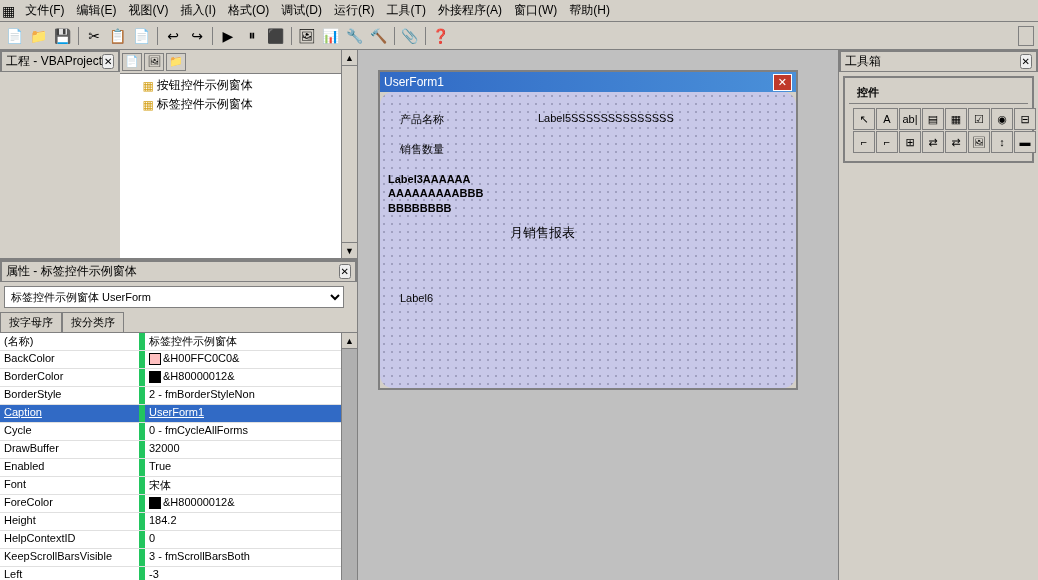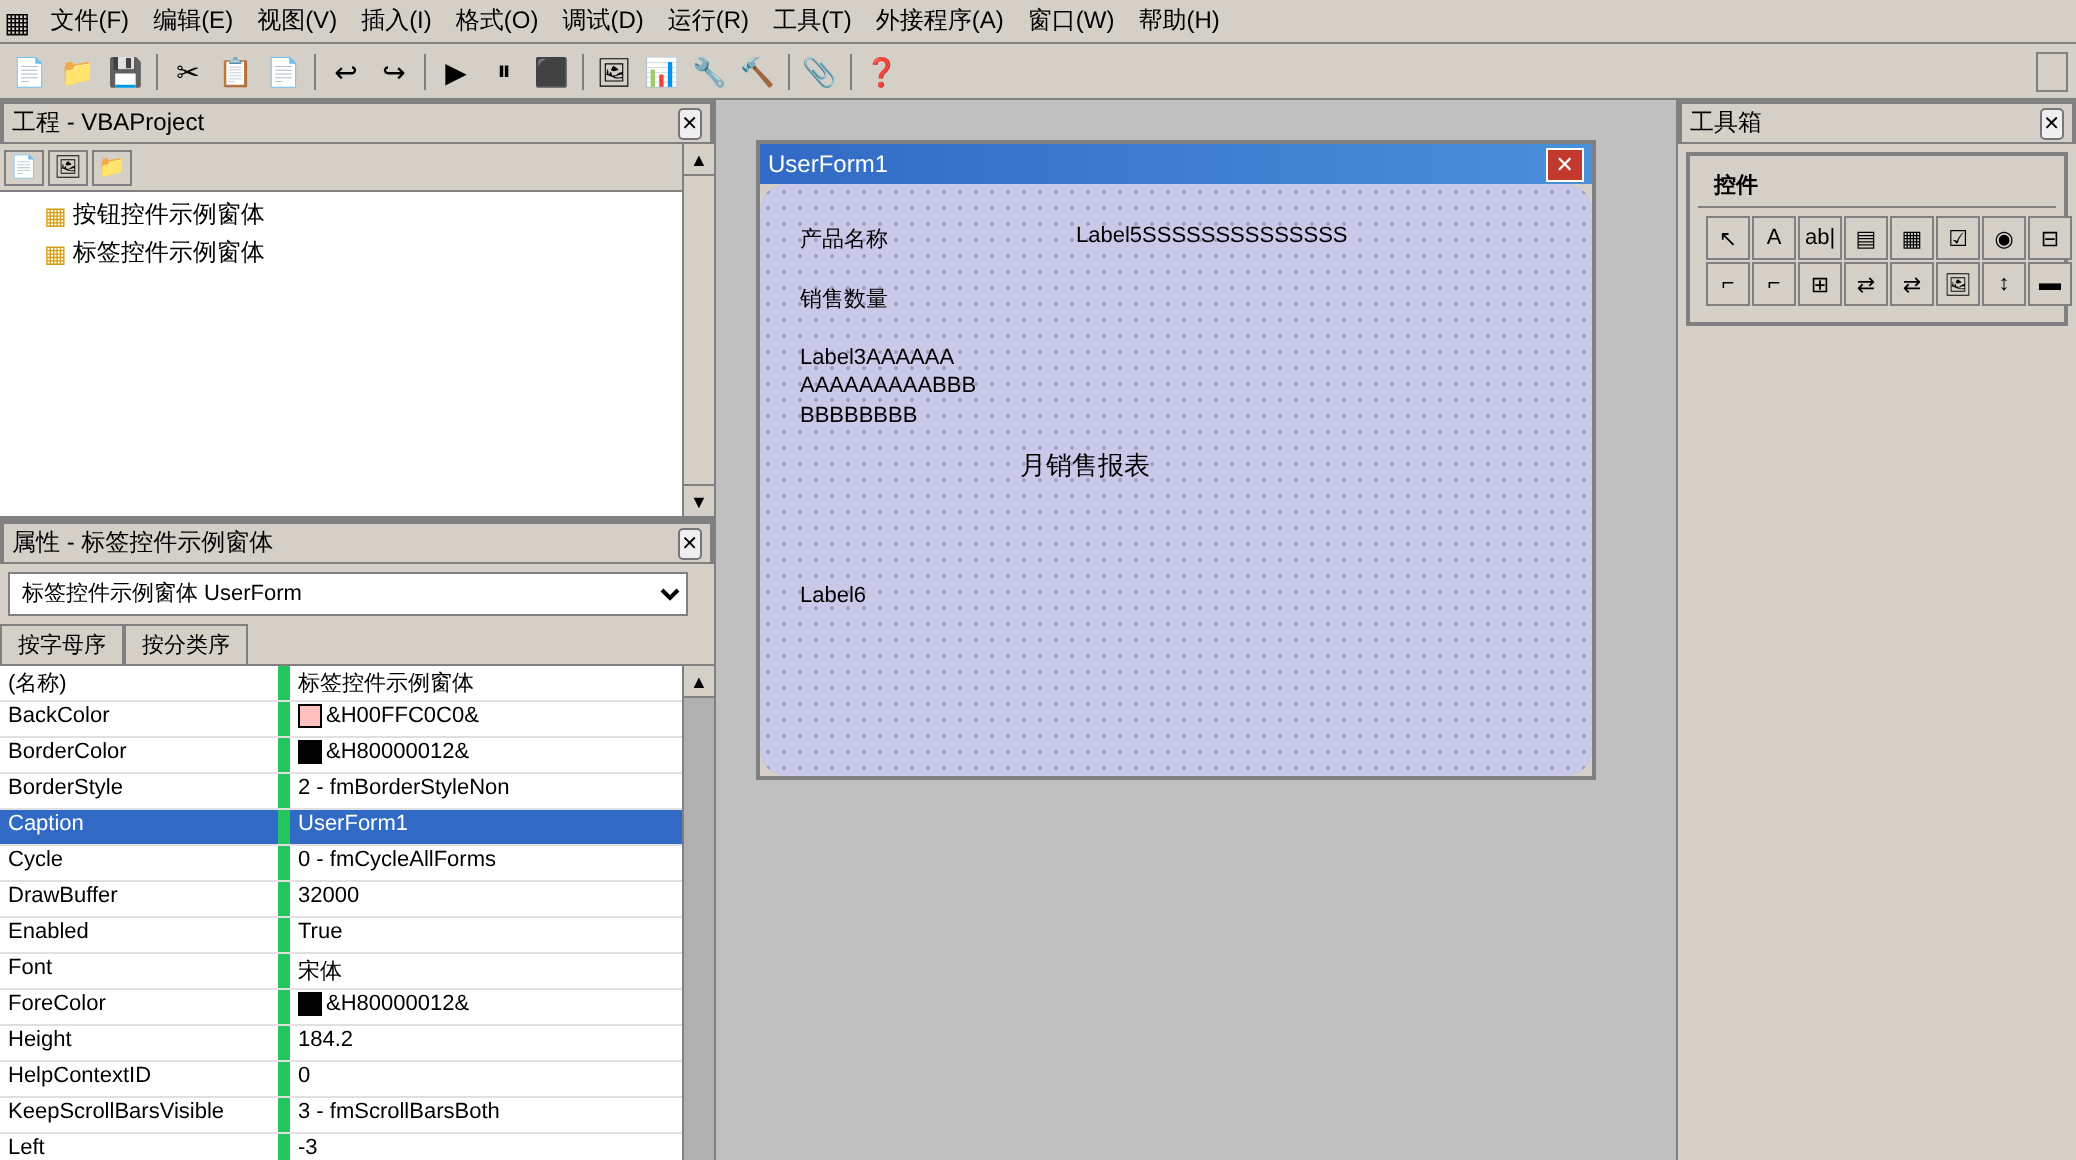--- a/index.html
+++ b/index.html
@@ -50,21 +50,21 @@
       display: flex; align-items: center; justify-content: space-between; padding: 2px 4px; height: 22px;
     }
     .props-dropdown {
       height: 22px; background: #fff; border: 1px solid #808080; width: 340px;
       margin: 2px; font-size: 11px; padding: 0 2px;
     }
     .props-tabs { display: flex; border-bottom: 1px solid #808080; background: #d4d0c8; }
     .props-tab { padding: 2px 8px; cursor: pointer; font-size: 11px; border: 1px solid #808080; border-bottom: none; background: #d4d0c8; }
     .props-table { flex: 1; overflow-y: auto; background: #fff; }
     .props-row { display: flex; height: 18px; border-bottom: 1px solid #e0e0e0; }
-    .props-row.selected { background: #316ac5; color: #fff; }
+    .props-row.selected { background: #316ac5; color: #fff; text-decoration: underline; }
     .props-cell-name { width: 145px; padding: 1px 4px; border-right: 6px solid #22c55e; overflow: hidden; white-space: nowrap; font-size: 11px; }
     .props-cell-value { flex: 1; padding: 1px 4px; overflow: hidden; white-space: nowrap; font-size: 11px; }
     .color-swatch { width: 12px; height: 12px; display: inline-block; border: 1px solid #000; vertical-align: middle; margin-right: 2px; }
 
     
     .center-area { flex: 1; background: #c0c0c0; position: relative; overflow: hidden; }
     .userform-window {
       position: absolute; top: 20px; left: 20px; width: 420px; height: 320px;
       background: #d4d0c8; border: 2px solid #808080;
     }
@@ -146,21 +146,21 @@
   <div class="toolbar-sep"></div>
   <button class="toolbar-btn">❓</button>
 
   <div style="margin-left:auto; width:16px; height:20px; background:#d4d0c8; border:1px solid #808080;"></div>
 </div>
 
 <div class="content-row">
 
   <div class="left-panel">
 
-    <div style="display:flex; flex-direction:column; height: 210px; border-bottom: 2px solid #808080;">
+    <div style="display:flex; flex-direction:row; height: 210px; border-bottom: 2px solid #808080;">
       <div class="panel-title-bar">
         <span>工程 - VBAProject</span>
         <button class="panel-close">✕</button>
       </div>
       <div style="display:flex; flex-direction:row; flex:1; overflow:hidden;">
         <div style="flex:1; display:flex; flex-direction:column;">
           <div class="panel-toolbar">
             <button class="panel-tb-btn">📄</button>
             <button class="panel-tb-btn">🖼</button>
             <button class="panel-tb-btn">📁</button>
@@ -271,21 +271,21 @@
     <div class="userform-window">
       <div class="userform-titlebar">
         <span>UserForm1</span>
         <button class="userform-close">✕</button>
       </div>
       <div class="userform-body">
 
         <span class="form-label" style="top:20px; left:20px;">产品名称</span>
         <span class="form-label" style="top:20px; left:130px;padding-left:28px;">Label5SSSSSSSSSSSSSS</span>
         <span class="form-label" style="top:50px; left:20px;">销售数量</span>
-        <span class="form-label" style="top:80px; left:20px; line-height:1.3;">Label3AAAAAA<br>AAAAAAAAABBB<br>BBBBBBBB</span>
+        <span class="form-label" style="top:80px; left:8px; line-height:1.3;font-weight:bold;">Label3AAAAAA<br>AAAAAAAAABBB<br>BBBBBBBB</span>
         <span class="form-label" style="top:132px; left:130px; font-size:13px;">月销售报表</span>
         <span class="form-label" style="top:200px; left:20px;">Label6</span>
       </div>
     </div>
 
   </div>
 
   <div class="right-panel">
     <div class="toolbox-title-bar">
       <span>工具箱</span>

